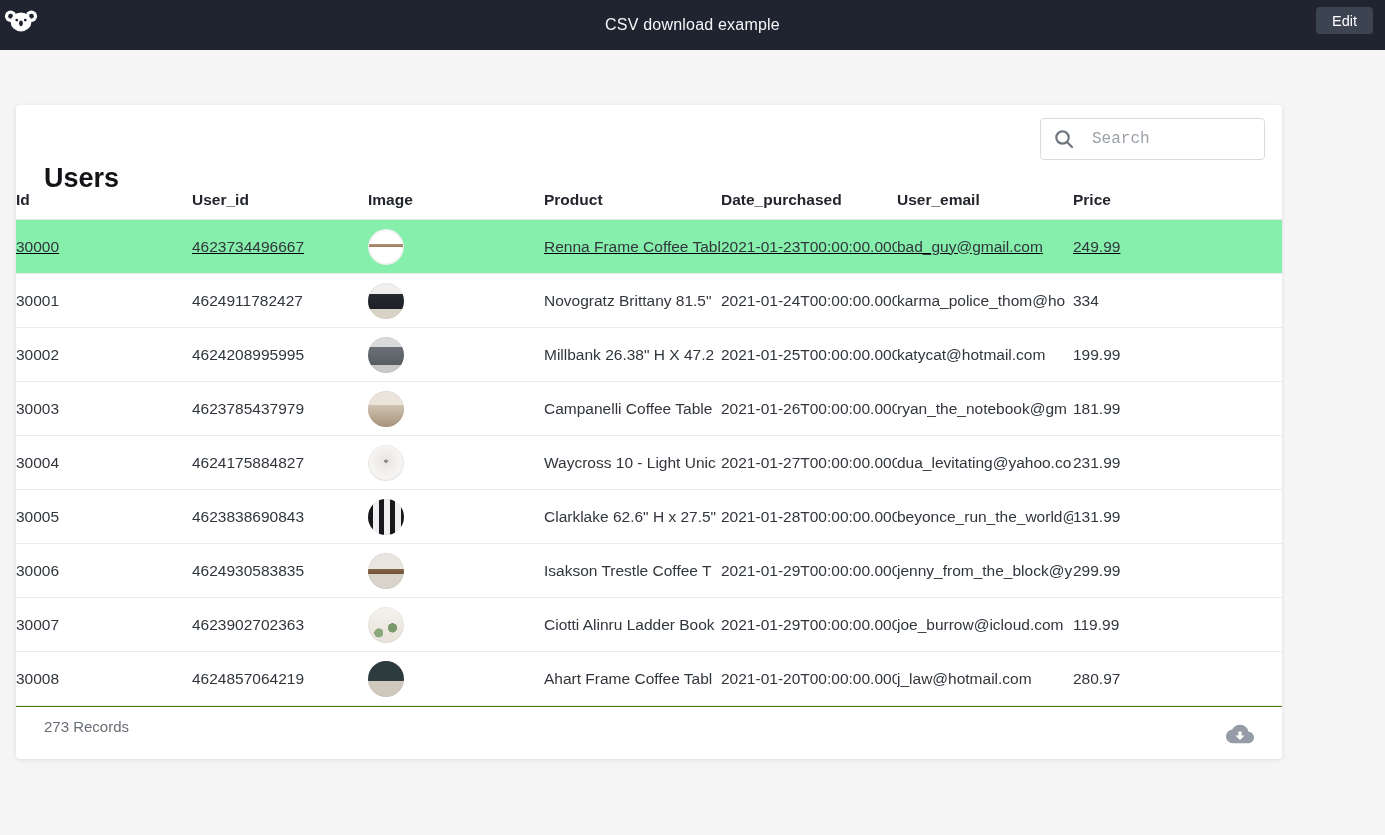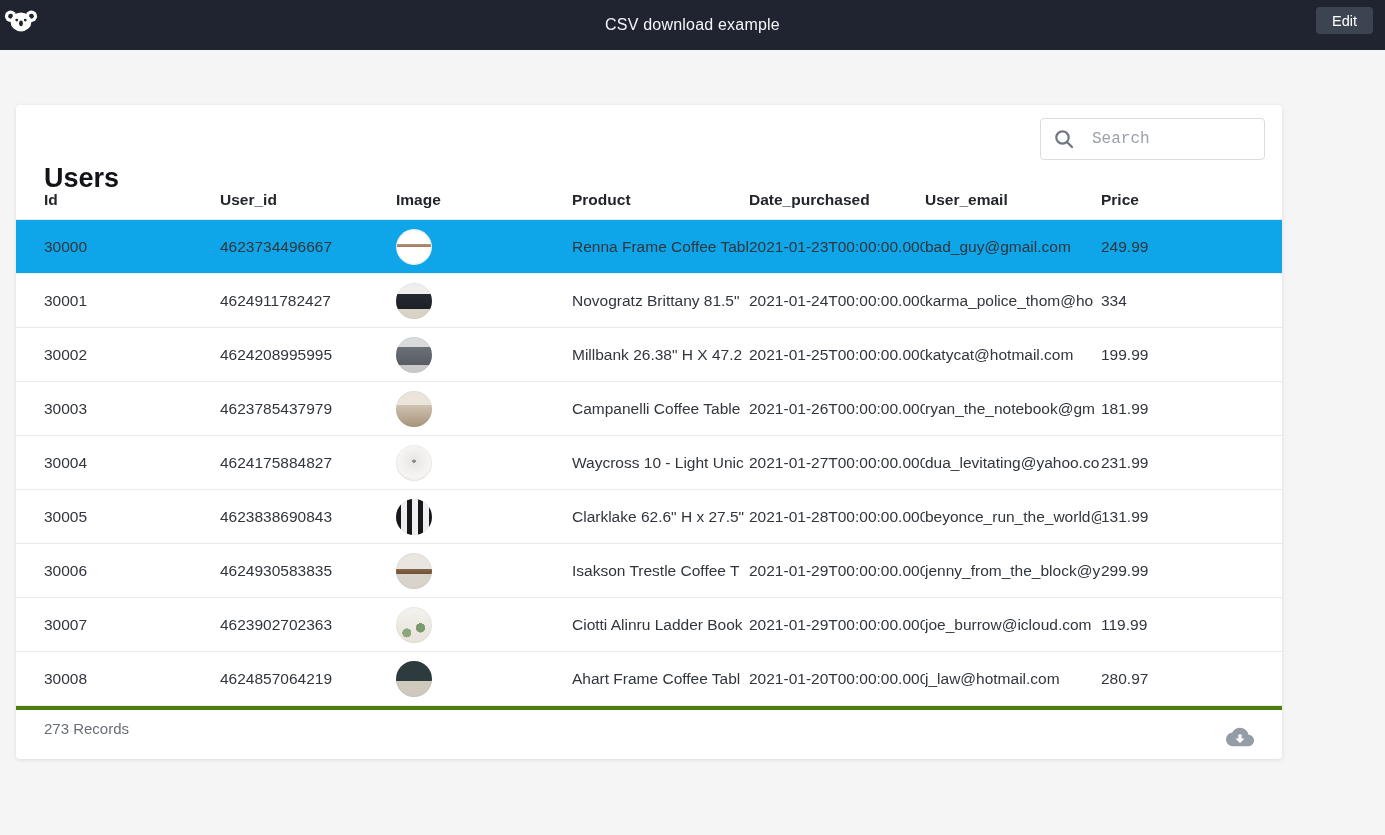--- a/index.html
+++ b/index.html
@@ -27,46 +27,46 @@
             border:1px solid #d9dbde; border-radius:4px; display:flex;
             align-items:center; padding-left:12px; background:#fff; }
   .search svg { flex:0 0 auto; }
   .search input { border:none; outline:none; margin-left:17px; width:160px;
                   font-size:16px; color:#31363c; font-family:Liberation Mono, monospace; }
   .search input::placeholder { color:#9aa1a9; }
 
   
   .grid-row { display:grid;
               grid-template-columns:176px 176px 176px 177px 176px 176px 1fr;
-              padding-left:28px; align-items:center; }
+              align-items:center; }
   .thead { height:40px; border-bottom:1px solid #e6e7e9; }
   .thead span { font-size:15.5px; font-weight:600; color:#22262c;
                 white-space:nowrap; overflow:hidden; padding-right:10px; cursor:pointer; }
   .trow { height:54px; border-bottom:1px solid #e9eaec; cursor:pointer; }
   .trow span.cell { font-size:15.5px; color:#31363c; white-space:nowrap;
                     overflow:hidden; padding-right:10px; }
-  .trow.selected { background:#0ea5e9; }
+  .trow.selected { background:#86efac;text-decoration:underline; }
 
   .pimg { width:36px; height:36px; border-radius:50%; display:block;
           box-shadow:0 0 0 1px rgba(0,0,0,.04) inset; }
   .img-0 { background:linear-gradient(180deg,#ffffff 42%,#b39274 42%,#a07c5c 50%,#ffffff 50%,#ffffff 58%,#fff 58%); border:1px solid #eee; }
   .img-1 { background:linear-gradient(180deg,#f0efed 30%,#26292f 30%,#1d2026 72%,#d9d2c6 72%); }
   .img-2 { background:linear-gradient(180deg,#d9dadb 28%,#6b7076 28%,#585d63 78%,#c9c9c9 78%); }
   .img-3 { background:linear-gradient(180deg,#eae4da 40%,#cdc2b0 40%,#b4a essentially 70%,#a8947c 70%); }
   .img-3 { background:linear-gradient(180deg,#eae4da 40%,#cdc2b0 40%,#a8947c 100%); }
   .img-4 { background:radial-gradient(circle at 50% 45%,#8f8a82 6%,#e8e7e5 7%,#f6f5f4 60%,#dddcda 100%); }
   .img-5 { background:repeating-linear-gradient(90deg,#17181c 0 5px,#efefef 5px 11px); }
   .img-6 { background:linear-gradient(180deg,#e9e6e1 44%,#8a6648 44%,#6f5138 58%,#d8d3cb 58%); }
   .img-7 { background:radial-gradient(circle at 68% 58%,#7a9a6d 14%,transparent 15%),
                       radial-gradient(circle at 30% 72%,#8aa87b 12%,transparent 13%),
                       linear-gradient(180deg,#f4f2ee,#e7e2d9); }
   .img-8 { background:linear-gradient(180deg,#2d3a3e 55%,#cfc8bd 55%); }
 
   
-  .tfoot { position:relative; height:40px; border-top:4px solid #4d7c0f;
+  .tfoot { position:relative; height:40px; border-top:1px solid #4d7c0f;
            display:flex; align-items:center; }
   .records { position:absolute; left:28px; font-size:15px; color:#686e75; }
   .pager { position:absolute; left:50%; transform:translateX(-50%);
            display:flex; align-items:center; gap:11px; }
   .pager .lbl { font-size:15px; color:#686e75; }
   .page-input { width:52px; height:36px; border:1px solid #d9dbde; border-radius:4px;
                 text-align:center; font-size:15px; color:#31363c; outline:none;
                 font-family:inherit; }
   .chev { cursor:pointer; display:block; }
   .dl-icon { position:absolute; right:28px; top:17px; cursor:pointer; }

